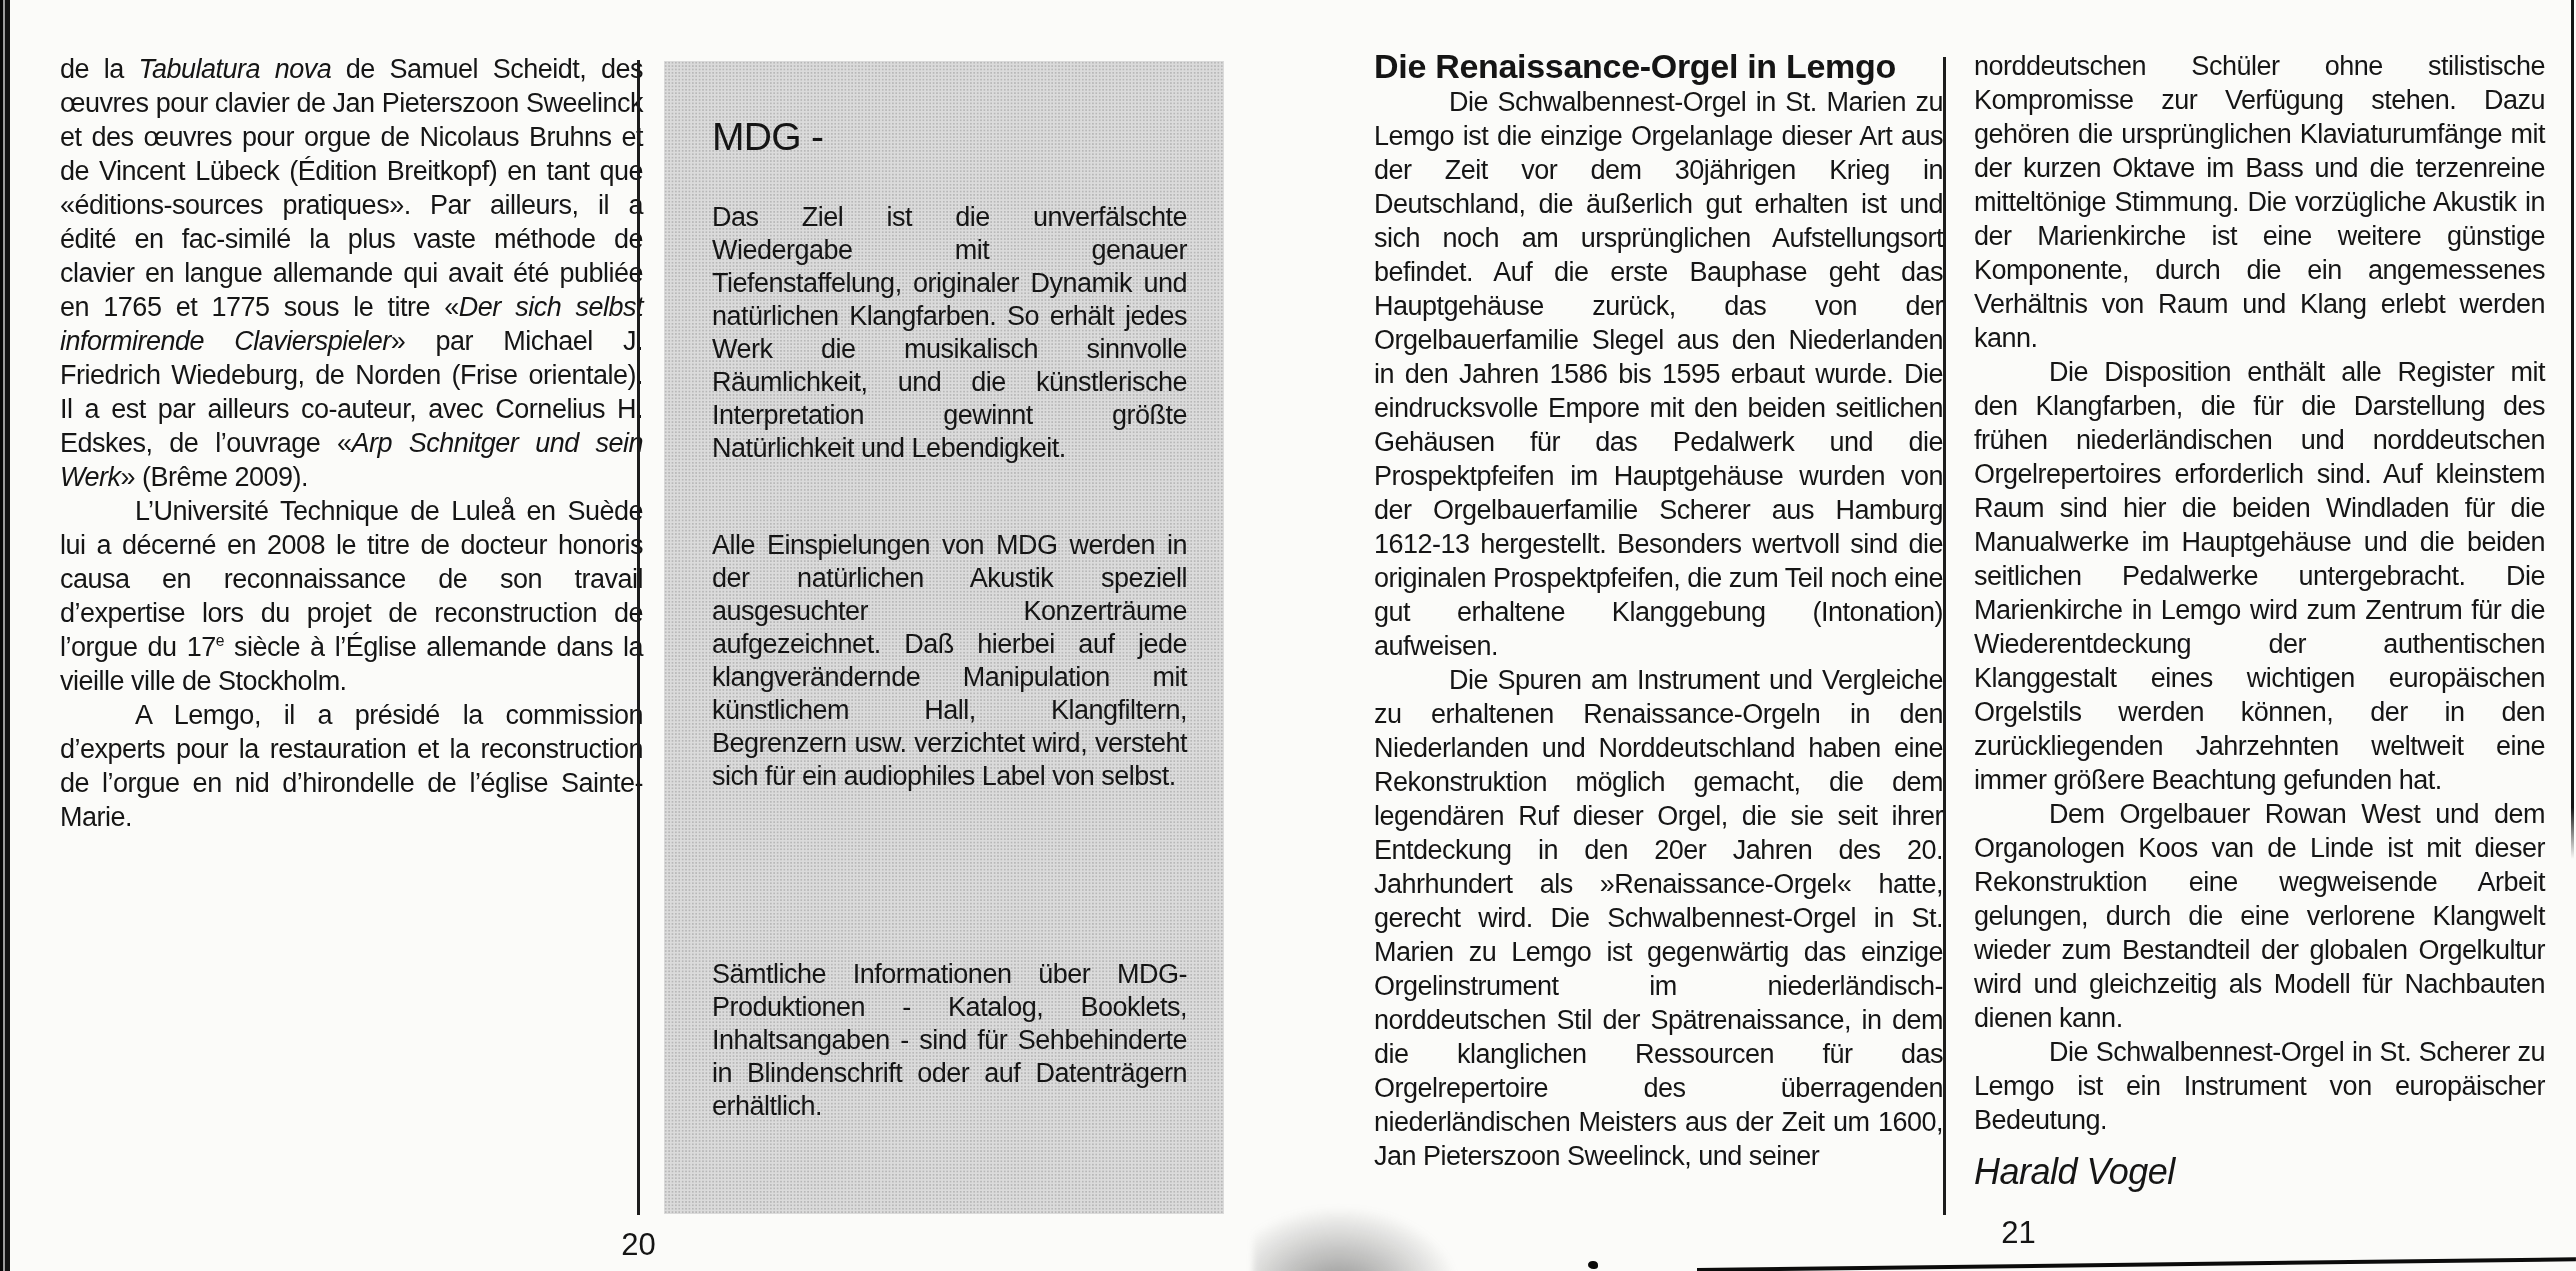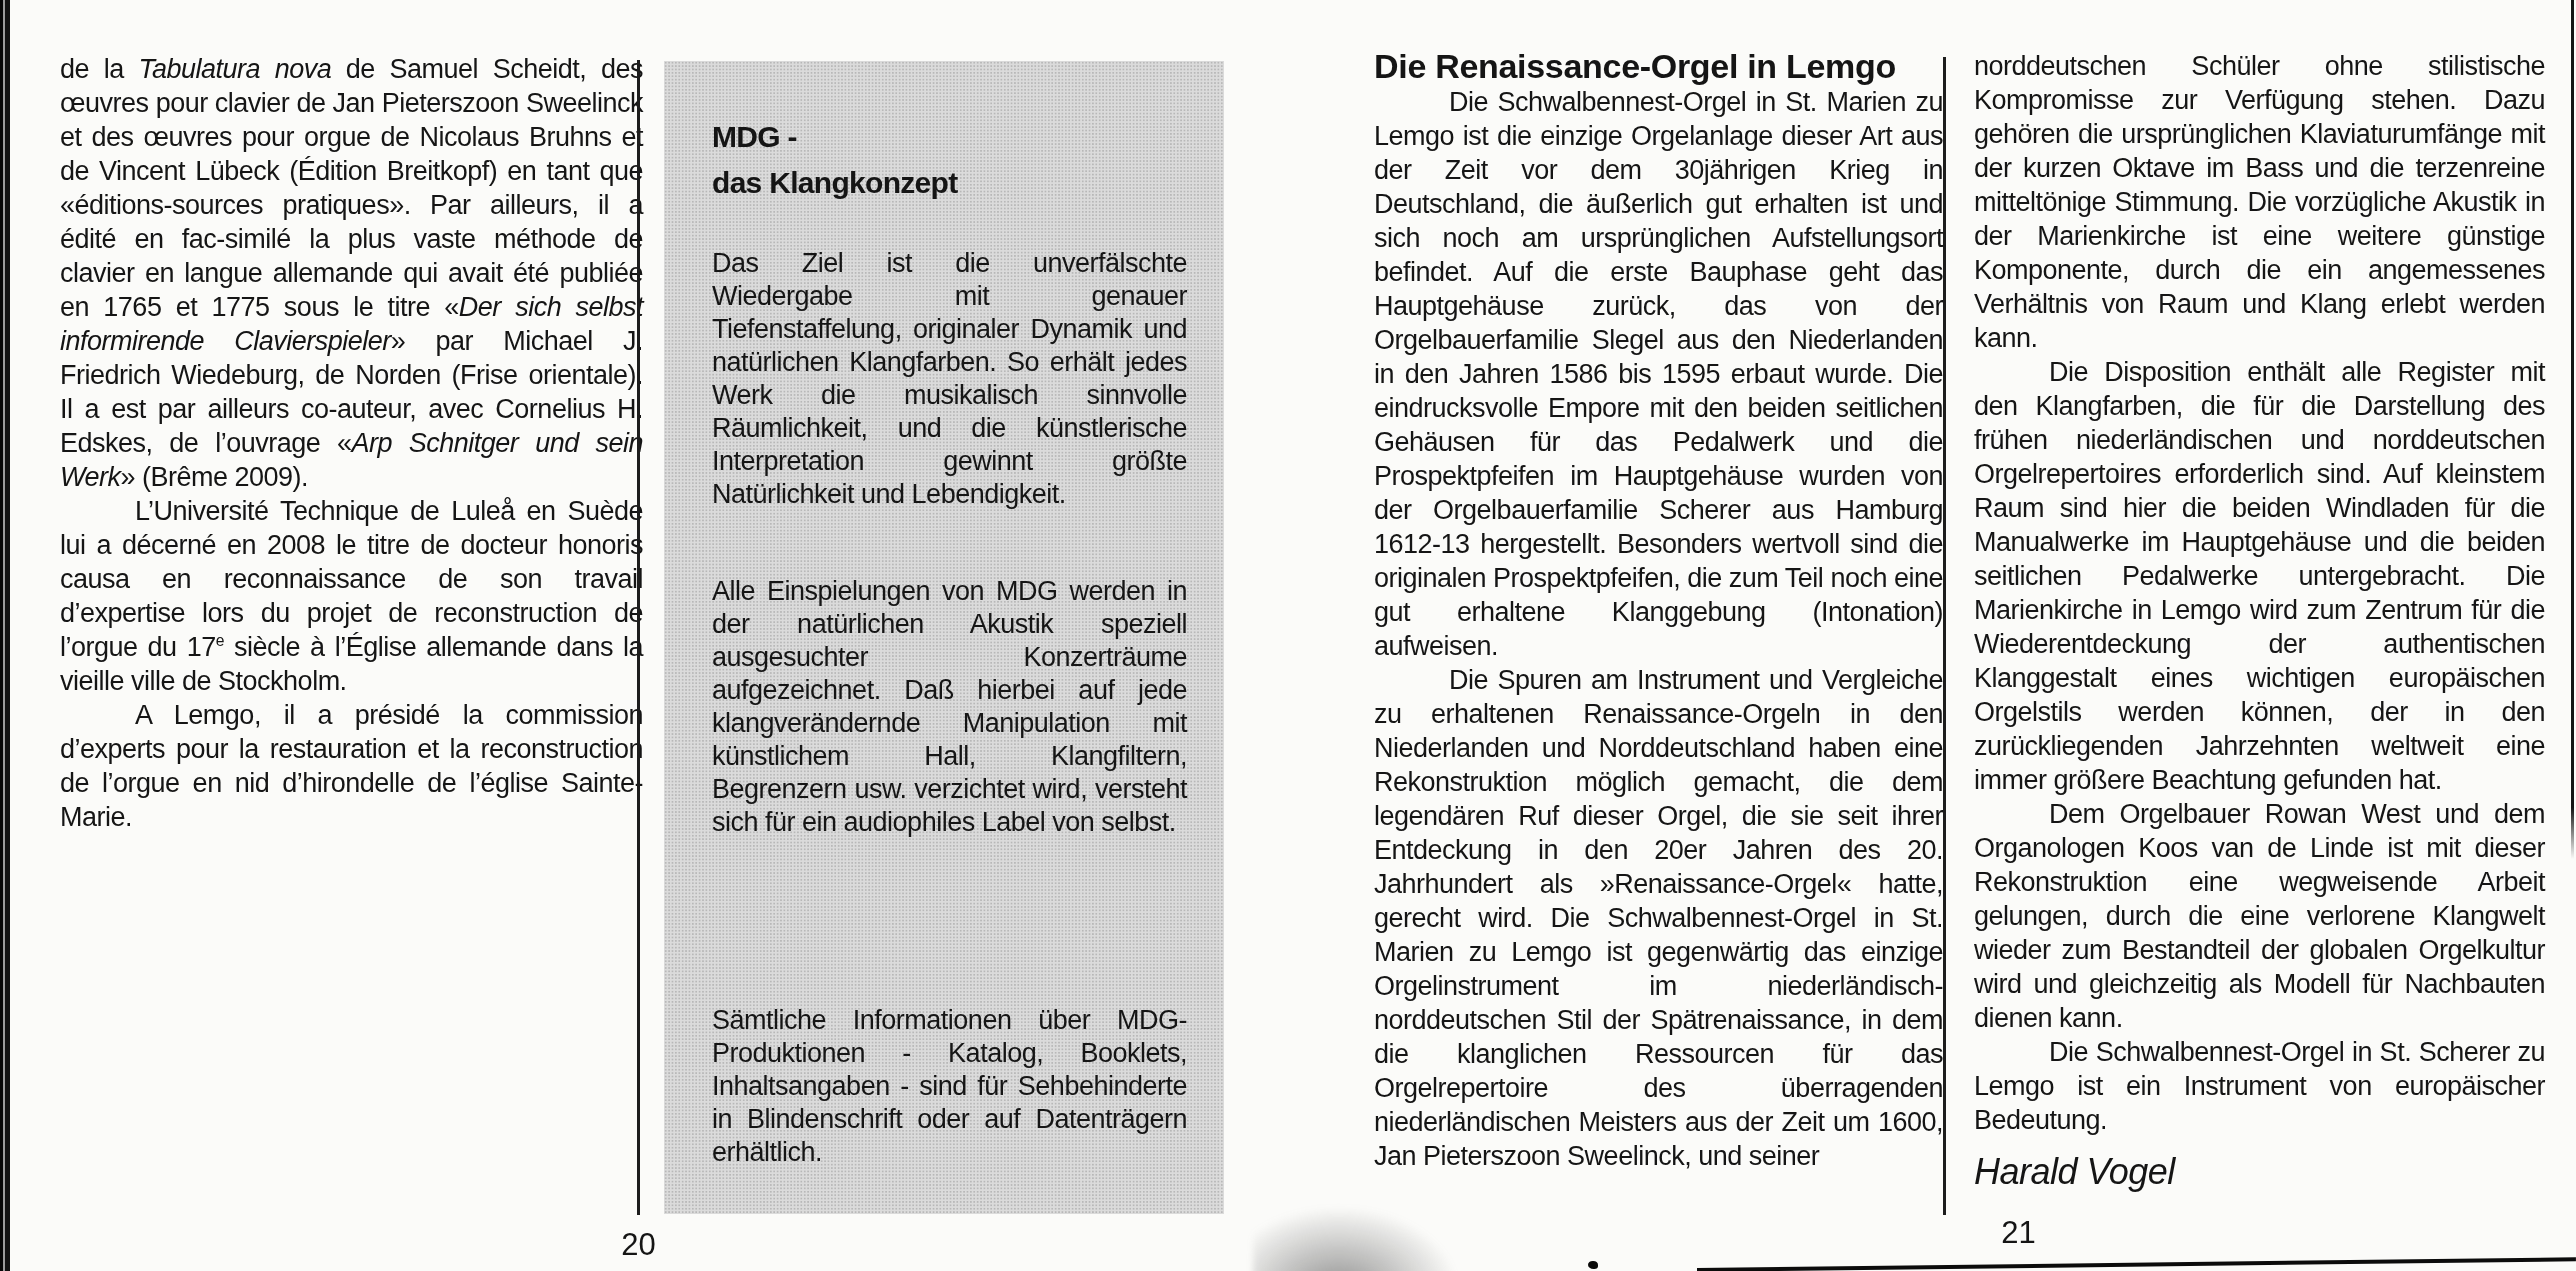--- a/index.html
+++ b/index.html
@@ -60,21 +60,21 @@
   }
   
   .mdg-box {
     position: absolute; left: 664px; top: 61px; width: 560px; height: 1153px;
     box-sizing: border-box; padding: 53px 37px 0 48px;
     background-color: #dbdbdb;
     background-image: radial-gradient(rgba(150,150,150,0.5) 0.8px, rgba(0,0,0,0) 0.8px);
     background-size: 3.4px 3.4px;
   }
   .box-title {
-    font-size: 30px; line-height: 46px; font-weight: bold;
+    font-size: 39px; line-height: 46px; font-weight: normal;
     letter-spacing: -0.7px; margin: 0;
   }
   .box-body { font-size: 27px; line-height: 33px; letter-spacing: -0.5px; }
   .box-body p { margin: 0; text-align: justify; }
   .box-body p:nth-child(1) { margin-top: 41px; }
   .box-body p:nth-child(2) { margin-top: 64px; }
   .box-body p:nth-child(3) { margin-top: 165px; }
   .pagenum {
     position: absolute; width: 61px; text-align: center;
     font-size: 31px; letter-spacing: 0;
@@ -101,21 +101,20 @@
       <p><span>de la </span><i>Tabulatura nova</i><span> de Samuel Scheidt, des œuvres pour clavier de Jan Pieterszoon Sweelinck et des œuvres pour orgue de Nicolaus Bruhns et de Vincent Lübeck (Édition Breitkopf) en tant que «éditions-sources pratiques». Par ailleurs, il a édité en fac-similé la plus vaste méthode de clavier en langue allemande qui avait été publiée en 1765 et 1775 sous le titre «</span><i>Der sich selbst informirende Clavierspieler</i><span>» par Michael J. Friedrich Wiedeburg, de Norden (Frise orientale). Il a est par ailleurs co-auteur, avec Cornelius H. Edskes, de l’ouvrage «</span><i>Arp Schnitger und sein Werk</i><span>» (Brême 2009).</span></p>
       <p class="indent"><span>L’Université Technique de Luleå en Suède lui a décerné en 2008 le titre de docteur honoris causa en reconnaissance de son travail d’expertise lors du projet de reconstruction de l’orgue du 17</span><sup>e</sup><span> siècle à l’Église allemande dans la vieille ville de Stockholm.</span></p>
       <p class="indent"><span>A Lemgo, il a présidé la commission d’experts pour la restauration et la reconstruction de l’orgue en nid d’hirondelle de l’église Sainte-Marie.</span></p>
     </section>
 
   <div class="rule rule-a"></div>
 
   <aside class="mdg-box">
     <h2 class="box-title">
       <span>MDG -</span><br>
-      <span>das Klangkonzept</span>
     </h2>
     <div class="box-body">
         <p><span>Das Ziel ist die unverfälschte Wiedergabe mit genauer Tiefenstaffelung, originaler Dynamik und natürlichen Klangfarben. So erhält jedes Werk die musikalisch sinnvolle Räumlichkeit, und die künstlerische Interpretation gewinnt größte Natürlichkeit und Lebendigkeit.</span></p>
         <p><span>Alle Einspielungen von MDG werden in der natürlichen Akustik speziell ausgesuchter Konzerträume aufgezeichnet. Daß hierbei auf jede klangverändernde Manipulation mit künstlichem Hall, Klangfiltern, Begrenzern usw. verzichtet wird, versteht sich für ein audiophiles Label von selbst.</span></p>
         <p><span>Sämtliche Informationen über MDG-Produktionen - Katalog, Booklets, Inhaltsangaben - sind für Sehbehinderte in Blindenschrift oder auf Datenträgern erhältlich.</span></p>
       </div>
   </aside>
 
   <footer class="pagenum pagenum-20">20</footer>
 

